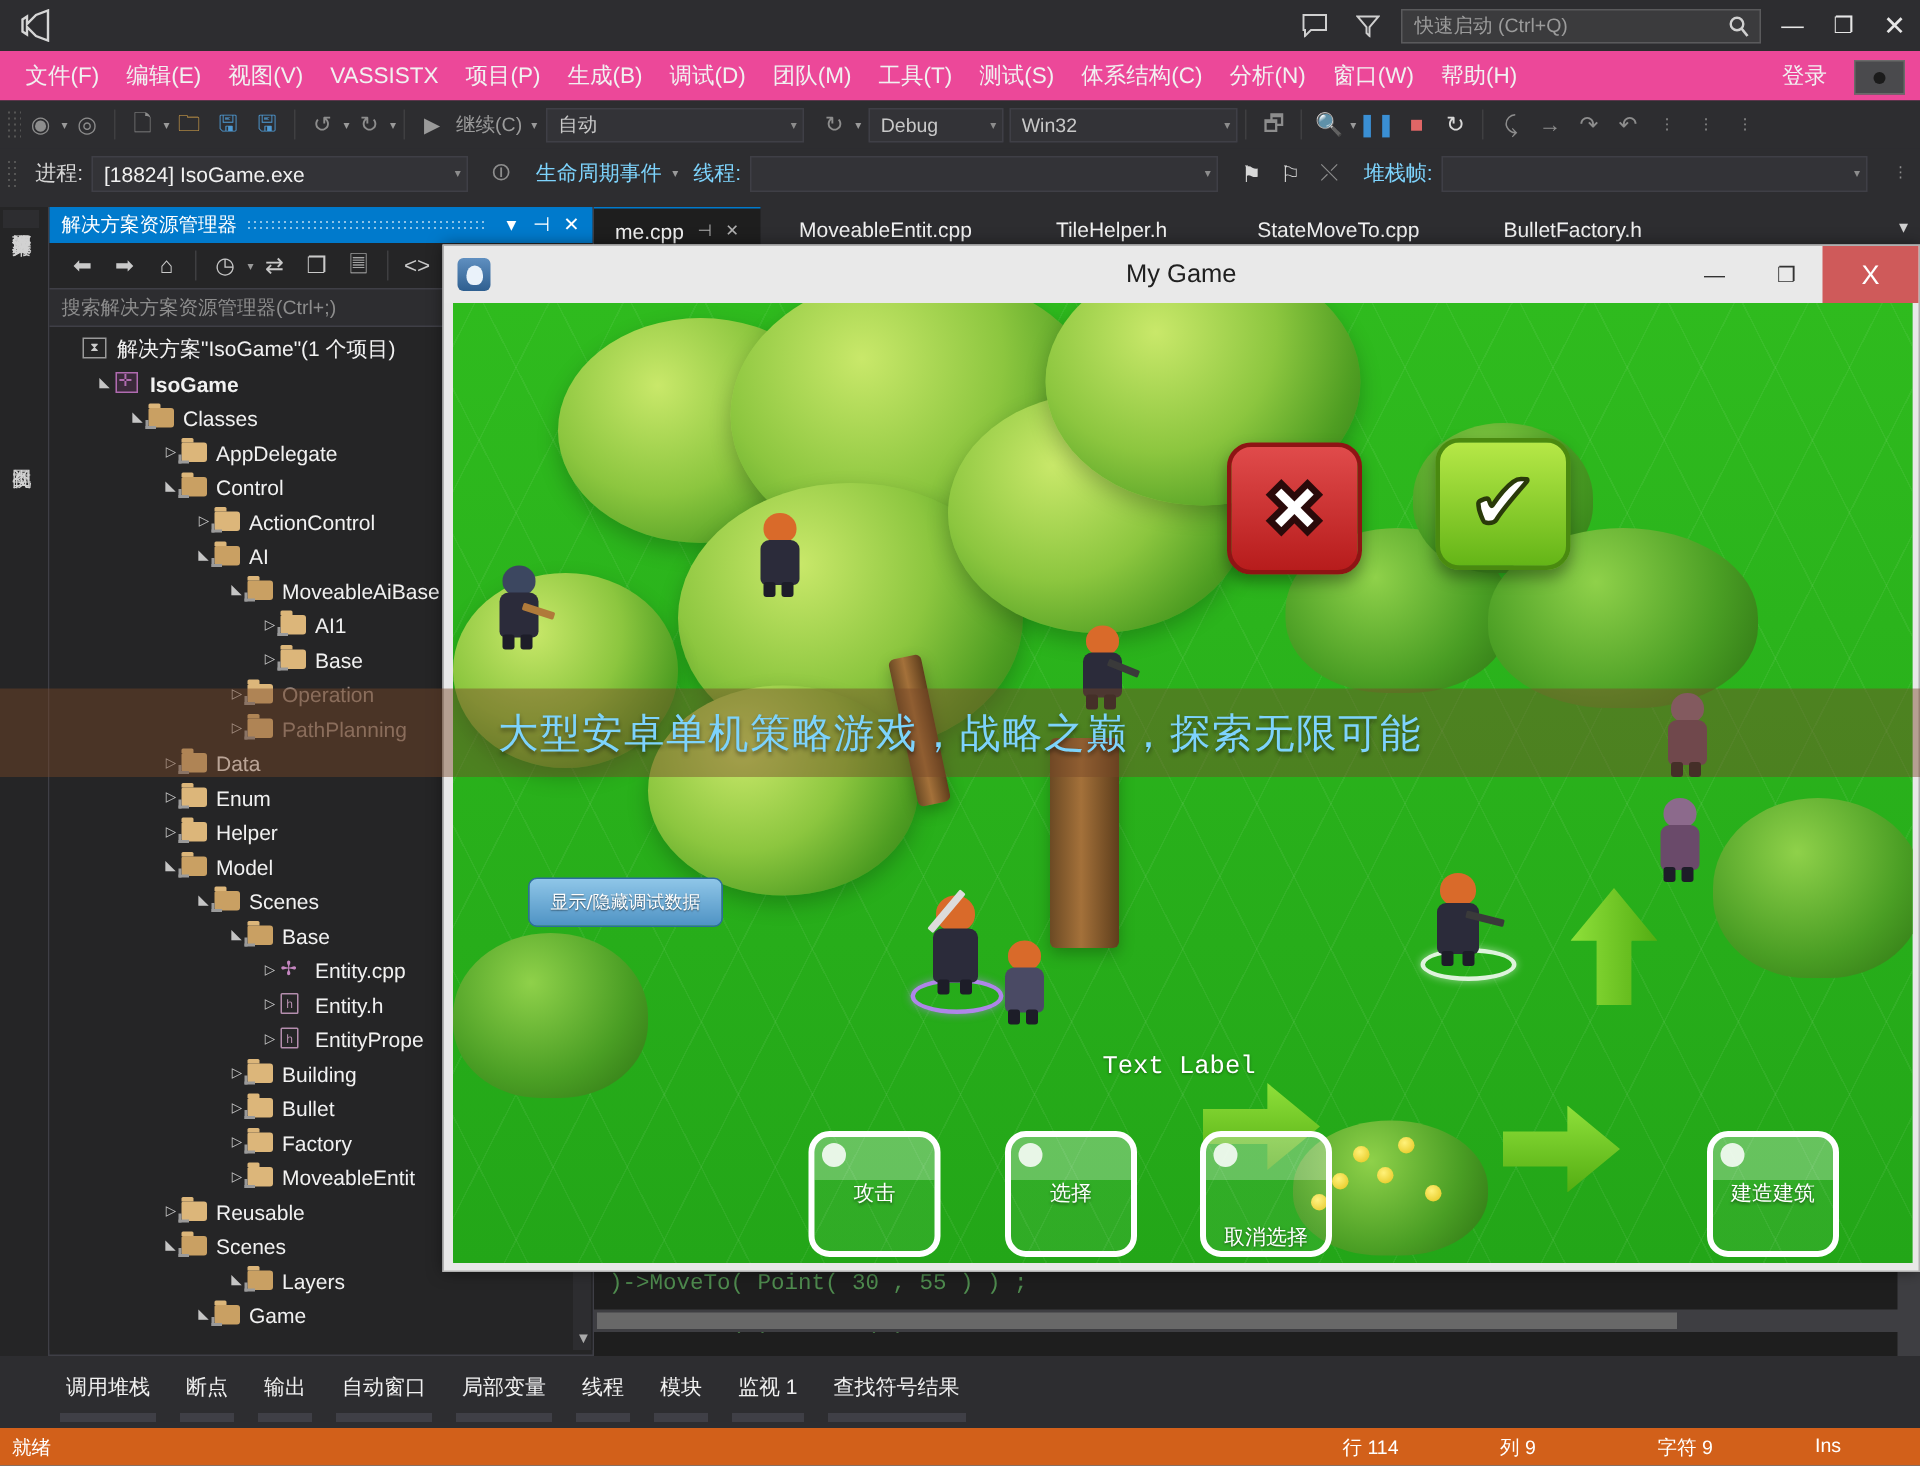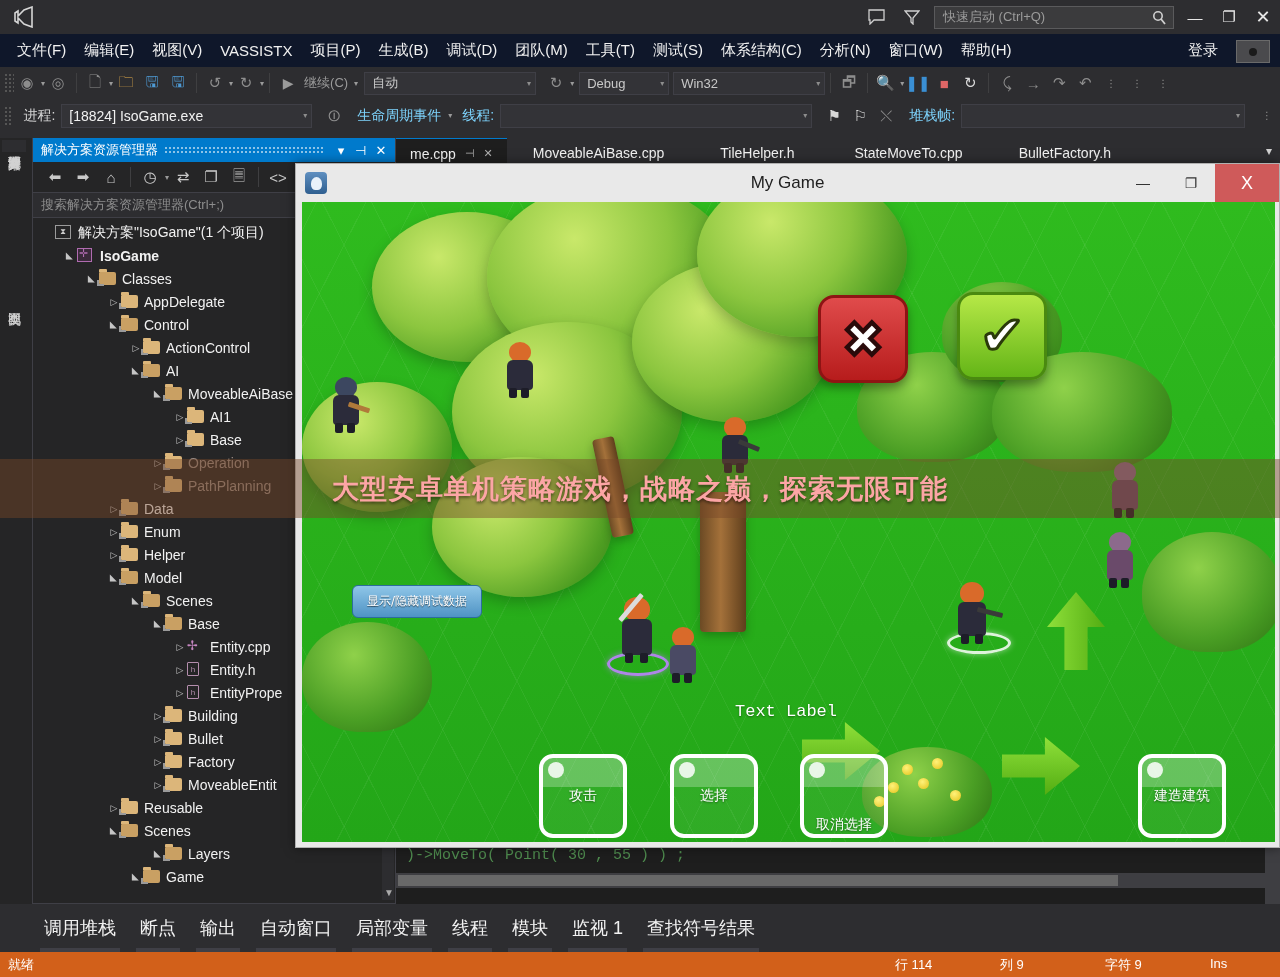--- a/index.html
+++ b/index.html
@@ -27,21 +27,21 @@
   .quick-launch {
     width:240px; height:23px; border:1px solid #5a5a5c; background:#3b3b3d;
     display:flex; align-items:center; padding:0 4px 0 8px; margin:0 4px; position:relative;
   }
   .quick-launch span { color:#9b9b9b; font-size:13px; }
   .quick-launch .ql-search { position:absolute; right:6px; top:3px; color:#d0d0d0; }
   .win-btn { width:34px; height:34px; display:flex; align-items:center; justify-content:center; color:#e6e6e6; font-size:15px; }
   .win-btn.close { font-size:18px; }
 
   
-  .menubar { position:absolute; left:0; top:34px; width:1280px; height:33px; background:#0f172a;
+  .menubar { position:absolute; left:0; top:34px; width:1280px; height:33px; background:#ec4899;
              display:flex; align-items:center; padding-left:8px; }
   .menu-item { padding:4px 9px; font-size:15px; color:#f1f1f1; white-space:nowrap;
                font-family:"Liberation Sans", sans-serif; }
   .signin { position:absolute; right:62px; top:7px; font-size:15px; color:#f1f1f1; }
   .acct-box { position:absolute; right:10px; top:6px; width:34px; height:23px; border:1px solid #6a6a6a;
               background:#4a4a4d; display:flex; align-items:center; justify-content:center; }
   .acct-box .head { width:8px; height:8px; border-radius:50%; background:#1b1b1b; }
 
   
   .toolbar1 { position:absolute; left:0; top:67px; width:1280px; height:32px; background:#2d2d30;
@@ -199,28 +199,28 @@
           background:linear-gradient(rgba(255,255,255,.30) 0 38%, rgba(255,255,255,.06) 38% 100%);
           display:flex; align-items:center; justify-content:center; }
   .gbtn .dot { position:absolute; left:5px; top:4px; width:16px; height:16px; border-radius:50%;
                background:rgba(255,255,255,.85); }
   .gbtn span { color:#fff; font-size:14px; text-shadow:0 1px 2px rgba(0,0,0,.45);
                font-family:"DejaVu Sans","Liberation Sans",sans-serif; white-space:nowrap; }
 
   
   .watermark { position:absolute; left:0; top:459px; width:1280px; height:59px;
                background:rgba(120,70,40,.45); display:flex; align-items:center; justify-content:center; }
-  .watermark span { color:#fca5a5; font-size:27px; font-weight:bold; letter-spacing:1px;
+  .watermark span { color:#7dd3fc; font-size:27px; font-weight:normal; letter-spacing:1px;
                     text-shadow:0 2px 3px rgba(0,0,0,.45);
                     font-family:"DejaVu Sans","Liberation Sans",sans-serif; white-space:nowrap; }
 
   
   .bottabs { position:absolute; left:0; bottom:25px; width:1280px; height:48px; background:#2d2d30;
              display:flex; align-items:flex-start; padding-left:32px; padding-top:12px; }
-  .btab { font-size:18px; color:#f1f1f1; padding:0 12px; position:relative; white-space:nowrap; }
+  .btab { font-size:14px; color:#f1f1f1; padding:0 12px; position:relative; white-space:nowrap; }
   .btab:after { content:""; position:absolute; left:8px; right:8px; bottom:-14px; height:6px; background:#3f3f46; }
   .status { position:absolute; left:0; bottom:0; width:1280px; height:25px; background:#d2601a;
             display:flex; align-items:center; color:#fff; font-size:13px; }
   .status .ready { margin-left:8px; }
   .status .right { position:absolute; right:0; display:flex; }
   .status .cell { width:105px; text-align:left; }
   .status .cell.ins { width:70px; }
 </style>
 </head>
 <body>
@@ -366,21 +366,21 @@
   </div>
 
   <div class="editor">
     <div class="etabs">
       <div class="etab active">
         <span>me.cpp</span>
         <span class="pin">⊣</span>
         <span class="x">✕</span>
       </div>
       <div class="etab" style="padding:0 26px">
-        <span>MoveableAiBase.cpp</span>
+        <span>MoveableEntit.cpp</span>
       </div>
       <div class="etab" style="padding:0 30px">
         <span>TileHelper.h</span>
       </div>
       <div class="etab" style="padding:0 30px">
         <span>StateMoveTo.cpp</span>
       </div>
       <div class="etab" style="padding:0 26px">
         <span>BulletFactory.h</span>
       </div>

